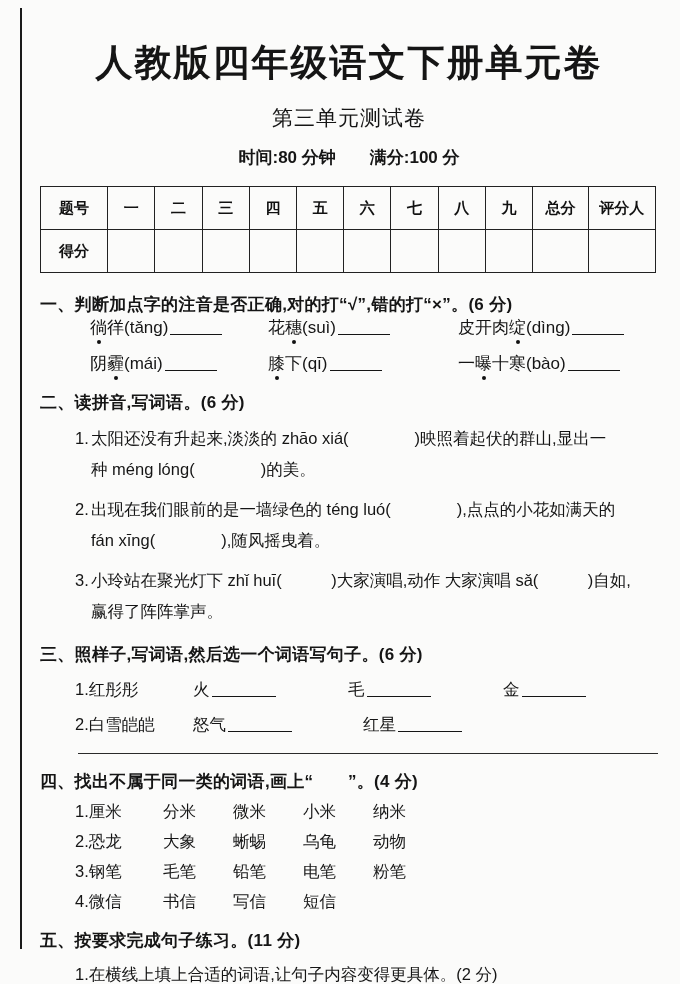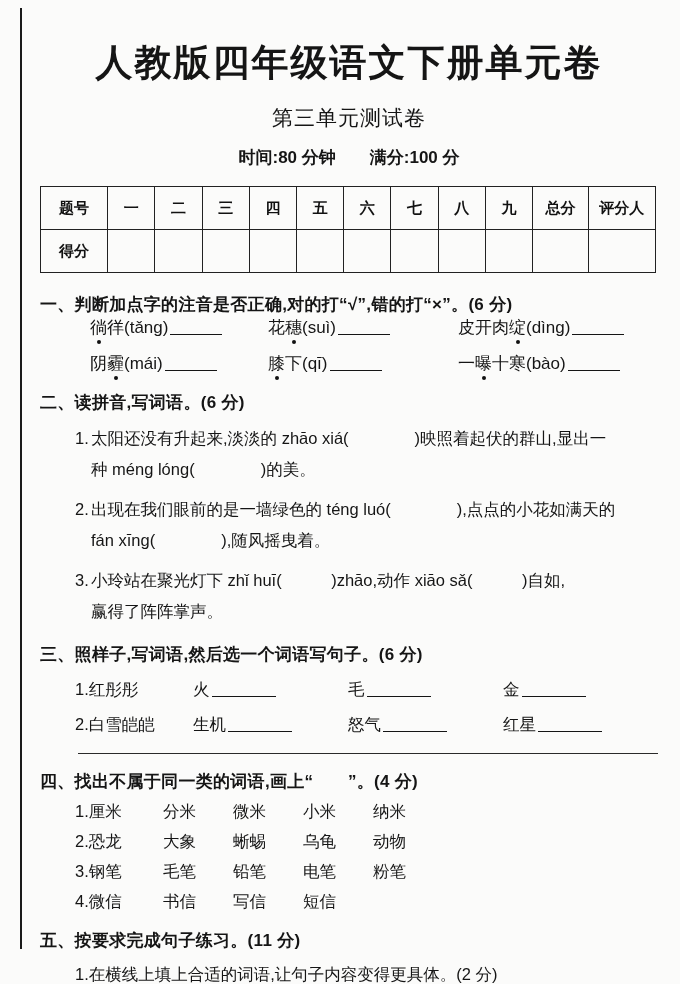--- a/index.html
+++ b/index.html
@@ -153,33 +153,32 @@
     <div><span>阴</span><span class="dotc">霾</span><span>(mái)</span><span class="blank"></span></div>
     <div><span></span><span class="dotc">膝</span><span>下(qī)</span><span class="blank"></span></div>
     <div><span>一</span><span class="dotc">曝</span><span>十寒(bào)</span><span class="blank"></span></div>
   </div>
 
   <div class="sec-heading">二、读拼音,写词语。(6 分)</div>
   <div class="s2-item"><span class="num">1.</span><span>太阳还没有升起来,淡淡的 zhāo xiá(　　　　)映照着起伏的群山,显出一</span></div>
   <div class="s2-line2">种 méng lóng(　　　　)的美。</div>
   <div class="s2-item"><span class="num">2.</span><span>出现在我们眼前的是一墙绿色的 téng luó(　　　　),点点的小花如满天的</span></div>
   <div class="s2-line2">fán xīng(　　　　),随风摇曳着。</div>
-  <div class="s2-item"><span class="num">3.</span><span>小玲站在聚光灯下 zhǐ huī(　　　)zhāo,动作 xiāo sǎ(　　　)自如,</span></div>
+  <div class="s2-item"><span class="num">3.</span><span>小玲站在聚光灯下 zhǐ huī(　　　)大家演唱,动作 大家演唱 sǎ(　　　)自如,</span></div>
   <div class="s2-line2">赢得了阵阵掌声。</div>
 
   <div class="sec-heading">三、照样子,写词语,然后选一个词语写句子。(6 分)</div>
   <div class="s3-row">
     <span class="s3-ex">1.红彤彤</span>
     <span class="s3-col"><span>火</span><span class="blank"></span></span>
     <span class="s3-col"><span>毛</span><span class="blank"></span></span>
     <span class="s3-col"><span>金</span><span class="blank"></span></span>
   </div>
   <div class="s3-row">
     <span class="s3-ex">2.白雪皑皑</span>
-    <span class="s3-col"><span>生机</span><span class="blank"></span></span>
     <span class="s3-col"><span>怒气</span><span class="blank"></span></span>
     <span class="s3-col"><span>红星</span><span class="blank"></span></span>
   </div>
 
   <div class="divider"></div>
 
   <div class="sec-heading">四、找出不属于同一类的词语,画上“　　”。(4 分)</div>
   <div class="s4-row">
     <span>1.厘米</span>
       <span>分米</span>

